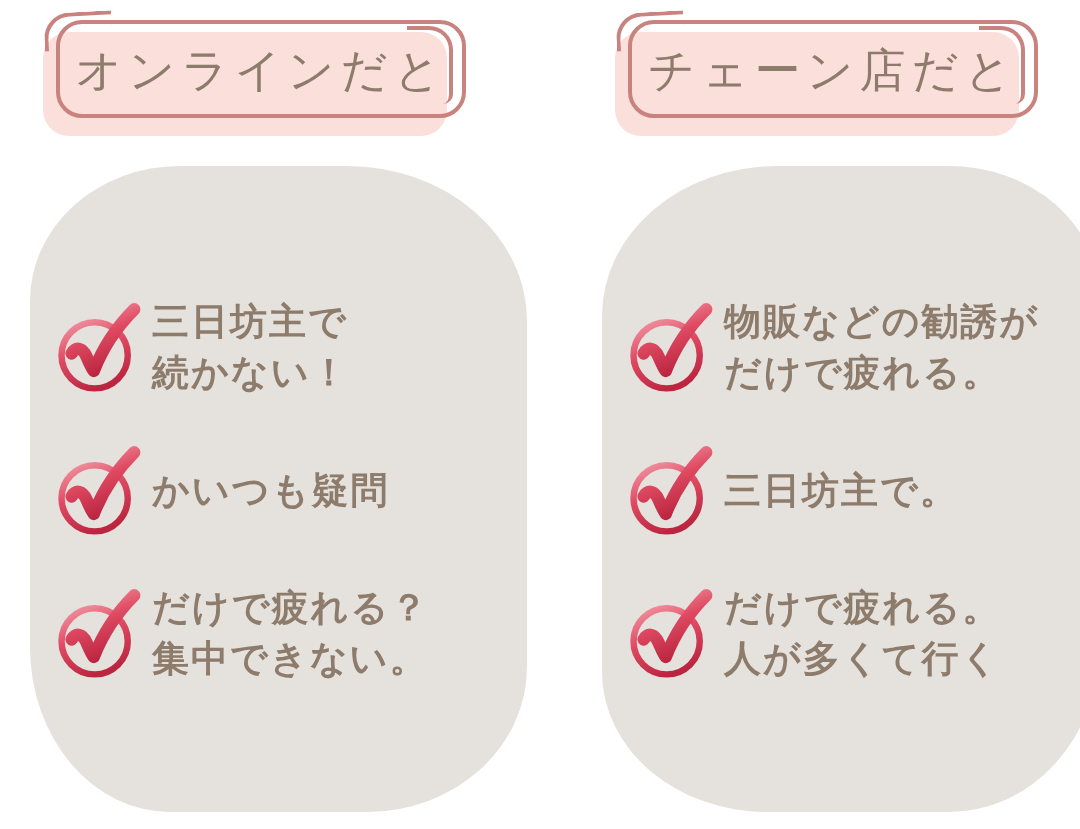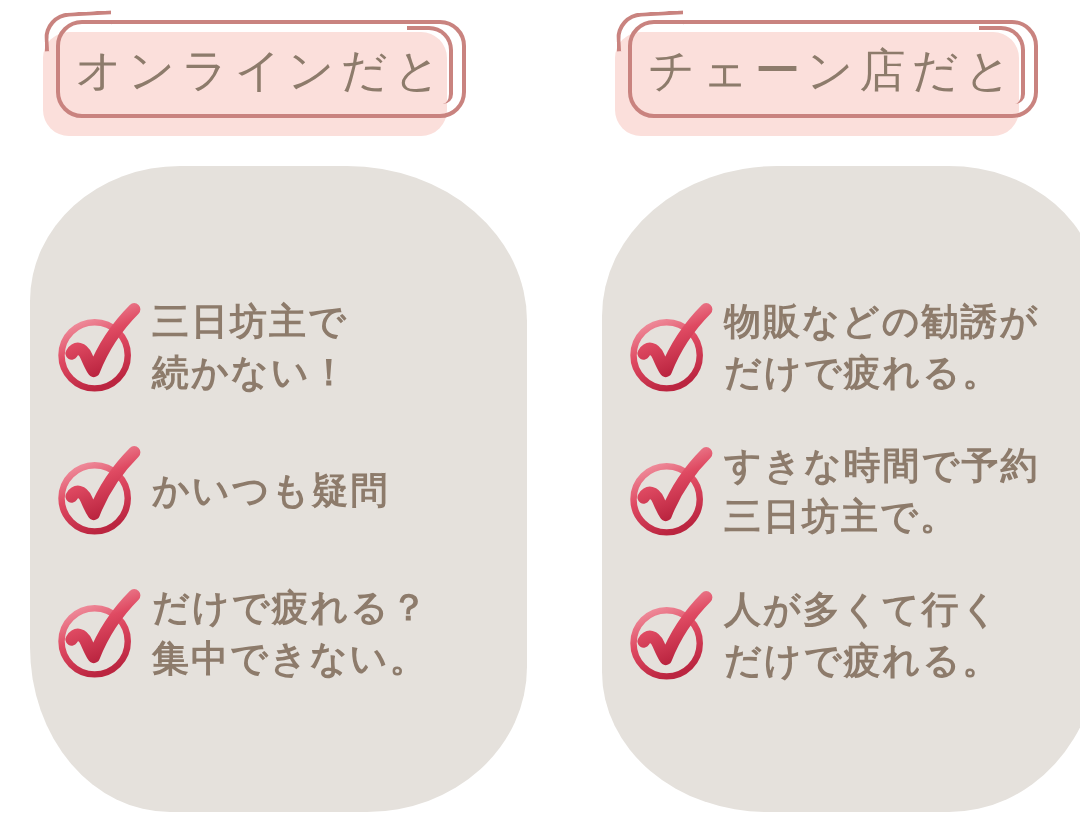--- a/index.html
+++ b/index.html
@@ -217,34 +217,33 @@
       </div>
 
       <div class="check-item">
         <span class="check-icon">
           <svg width="92" height="98" viewBox="0 0 100 104">
             <circle cx="42" cy="61" r="36" fill="none" stroke="url(#ckGrad)" stroke-width="7"></circle>
             <path d="M17 59 C22 51 29 53 33 62 C36 69 39 75 41 78 C50 55 66 30 85 11" fill="none" stroke="url(#ckGrad)" stroke-width="13.5" stroke-linecap="round" stroke-linejoin="round"></path>
           </svg>
         </span>
         <div class="item-text">
-          <span class="item-line">すきな時間で予約</span>
           <span class="item-line">三日坊主で。</span>
         </div>
       </div>
 
       <div class="check-item">
         <span class="check-icon">
           <svg width="92" height="98" viewBox="0 0 100 104">
             <circle cx="42" cy="61" r="36" fill="none" stroke="url(#ckGrad)" stroke-width="7"></circle>
             <path d="M17 59 C22 51 29 53 33 62 C36 69 39 75 41 78 C50 55 66 30 85 11" fill="none" stroke="url(#ckGrad)" stroke-width="13.5" stroke-linecap="round" stroke-linejoin="round"></path>
           </svg>
         </span>
         <div class="item-text">
+          <span class="item-line">だけで疲れる。</span>
           <span class="item-line">人が多くて行く</span>
-          <span class="item-line">だけで疲れる。</span>
         </div>
       </div>
 
     </div>
   </div>
 
 </div>
 
 </body></html>

